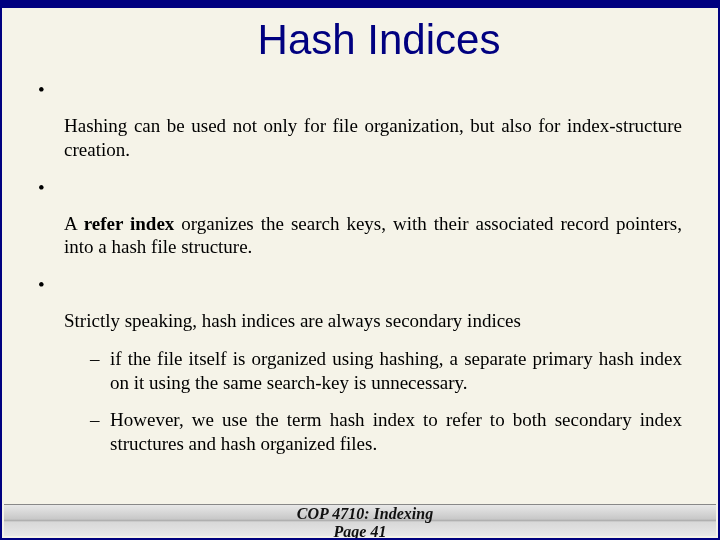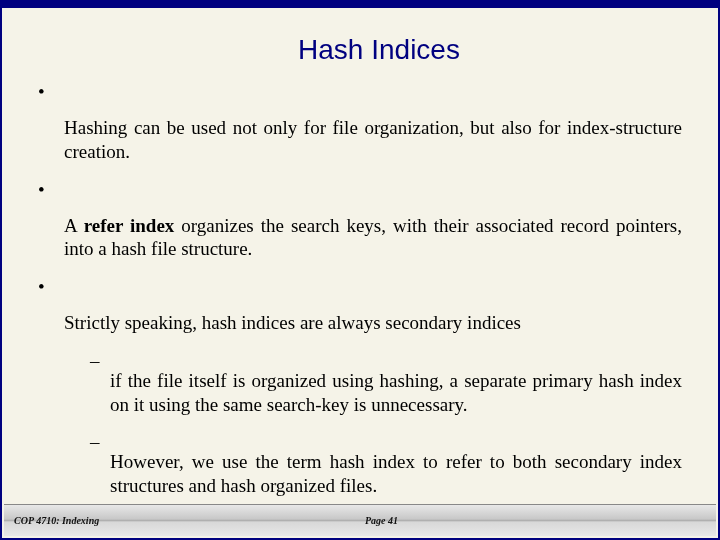--- a/index.html
+++ b/index.html
@@ -11,24 +11,24 @@
     font-family: "Times New Roman", Times, serif;
     position: relative;
     overflow: hidden;
   }
   .top-bar {
     height: 6px;
     background: #000080;
   }
   .title {
     text-align: center;
-    font-size: 28px;
+    font-size: 42px;
     color: #000080;
     font-weight: normal;
-    padding: 26px 0 14px 0;
+    padding: 8px 0 14px 0;
     font-family: Arial, sans-serif;
     margin-left: 38px;
   }
   .content {
     padding: 0 36px 0 36px;
     color: #000;
   }
   .bullet {
     display: flex;
     margin-bottom: 14px;
@@ -46,35 +46,36 @@
     display: flex;
     margin: 0 0 14px 52px;
     font-size: 19px;
     line-height: 1.25;
     text-align: justify;
   }
   .sub .marker {
     width: 20px;
     flex-shrink: 0;
   }
-  .sub .text { flex: 1; margin-top: 20px; }
+  .sub .text { flex: 1; }
   .bold { font-weight: bold; }
   .footer {
     position: absolute;
     left: 2px; right: 2px; bottom: 2px;
     height: 32px;
     background: linear-gradient(#e8e8e8, #c8c8c8 45%, #b0b0b0 50%, #d8d8d8 55%, #e8e8e8);
     border-top: 1px solid #888;
     display: flex;
     align-items: center;
     font-family: "Times New Roman", serif;
     font-weight: bold;
     font-style: italic;
-    font-size: 10px;
+    font-size: 16px;
     color: #111;
+    flex-direction: column;
   }
   .footer .left { flex: 1; padding-left: 10px; }
   .footer .mid { flex: 1; text-align: left; }
   .footer .right { flex: 1; text-align: right; padding-right: 48px; position: relative; }
   .logo {
     position: absolute;
     right: 6px;
     bottom: 0px;
     width: 34px; height: 34px;
     border-radius: 50%;

